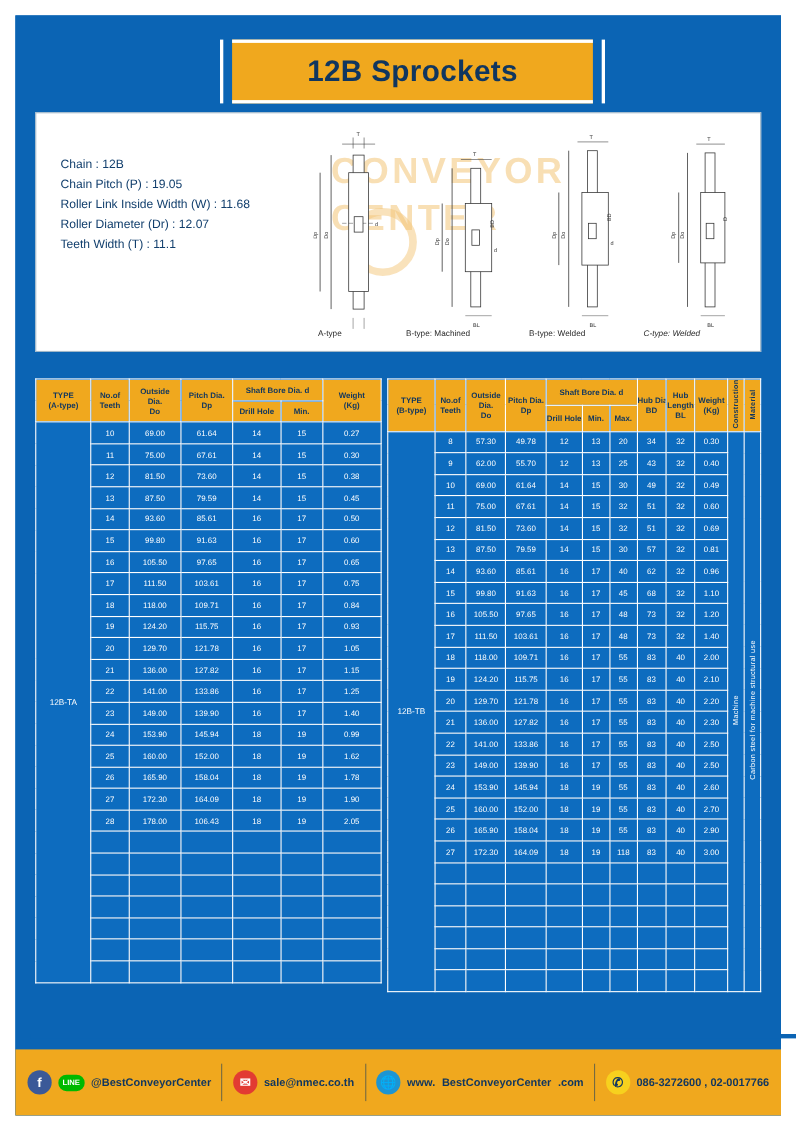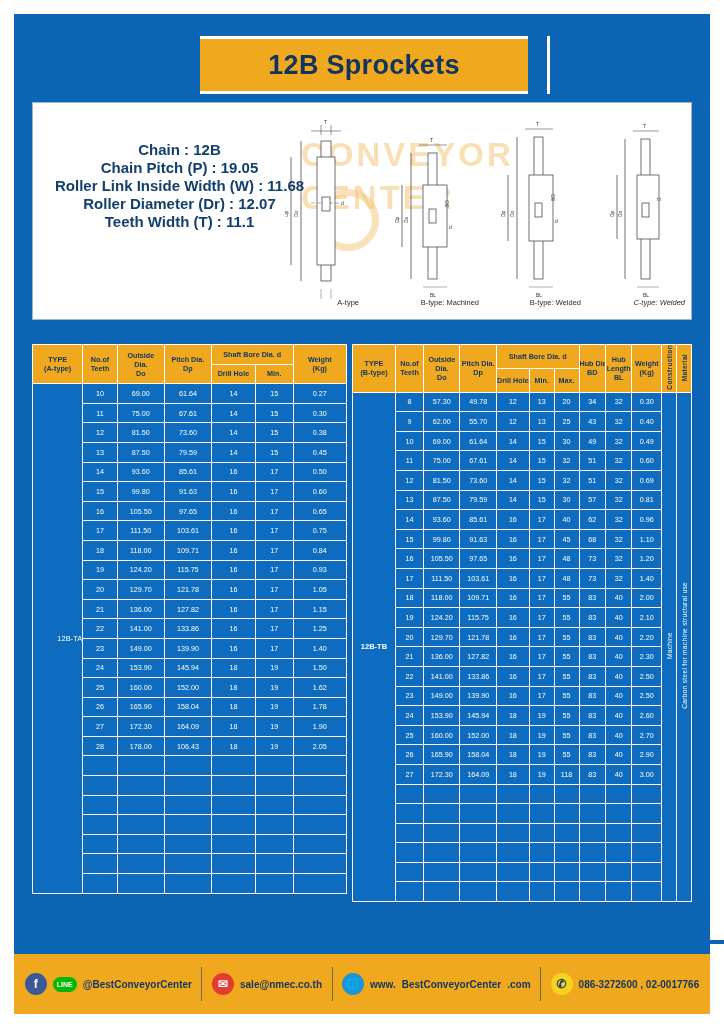--- a/index.html
+++ b/index.html
@@ -19,54 +19,54 @@
   .frame-left { position:absolute; left:0; top:0; width:14px; height:1024px; background:#ffffff; }
   .frame-right { position:absolute; right:0; top:0; width:14px; height:1024px; background:#ffffff; }
   .frame-bottom { position:absolute; left:0; bottom:0; width:724px; height:10px; background:#ffffff; }
 
   .inner {
     position:absolute; left:14px; top:14px; width:696px; height:1000px;
     background:#0b64b4;
   }
   
   .title-band {
-    position:absolute; left:186px; top:22px; width:328px; height:58px;
+    position:absolute; left:197px; top:22px; width:328px; height:58px;
     background:#f0a81e;
     border-top:3px solid #ffffff;
     border-bottom:3px solid #ffffff;
     display:flex; align-items:center; justify-content:center;
   }
   .title-band .title {
     font-size:27px; font-weight:bold; color:#10365f; letter-spacing:0.3px;
   }
   .title-edge-l { position:absolute; left:186px; top:22px; width:11px; height:58px; background:#0b64b4; border-left:3px solid #ffffff;}
   .title-edge-r { position:absolute; left:525px; top:22px; width:11px; height:58px; background:#0b64b4; border-right:3px solid #ffffff;}
 
   
   .spec-panel {
     position:absolute; left:18px; top:88px; width:660px; height:218px;
     background:#ffffff; border:1px solid #9fb6c8;
   }
-  .spec-list { position:absolute; left:22px; top:38px; font-size:15px; color:#123f6d; line-height:18px; font-weight:bold;text-align:center; }
+  .spec-list { position:absolute; left:22px; top:38px; font-size:11px; color:#123f6d; line-height:18px; font-weight:normal; }
   .spec-list div { white-space:nowrap; }
 
   .watermark {
     position:absolute; left:268px; top:30px; width:300px; height:170px;
     color:#f3c578; font-size:33px; font-weight:bold; opacity:0.55;
     line-height:43px; letter-spacing:3px;
     pointer-events:none;
   }
   .wm-circle {
     position:absolute; left:284px; top:86px; width:62px; height:62px;
     border:7px solid #f3c578; border-radius:50%; opacity:0.5;
   }
 
   .drawings { position:absolute; left:252px; top:10px; width:400px; height:200px; }
   .dwg-caption {
-    position:absolute; bottom:6px; font-size:7.5px; color:#2a2a2a; text-align:right; white-space:nowrap;
+    position:absolute; bottom:6px; font-size:7.5px; color:#2a2a2a; text-align:left; white-space:nowrap;
   }
 
   
   .tbl-wrap-left { position:absolute; left:18px; top:330px; width:315px; height:612px; }
   .tbl-wrap-right { position:absolute; left:338px; top:330px; width:340px; height:612px; }
 
   table.t { border-collapse:collapse; width:100%; table-layout:fixed; }
   table.t th, table.t td {
     border:1px solid #ffffff;
     text-align:center;
@@ -258,21 +258,21 @@
               <div>(Kg)</div>
             </th>
           </tr>
           <tr>
             <th>Drill Hole</th>
             <th>Min.</th>
           </tr>
         </thead>
         <tbody>
             <tr>
-              <td class="typecell" rowspan="26" style="vertical-align: middle; text-align: right;">12B-TA</td>
+              <td class="typecell" rowspan="26" style="vertical-align: middle;">12B-TA</td>
               <td>10</td>
               <td>69.00</td>
               <td>61.64</td>
               <td>14</td>
               <td>15</td>
               <td>0.27</td>
             </tr>
             <tr>
               <td>11</td>
               <td>75.00</td>
@@ -376,21 +376,21 @@
               <td>16</td>
               <td>17</td>
               <td>1.40</td>
             </tr>
             <tr>
               <td>24</td>
               <td>153.90</td>
               <td>145.94</td>
               <td>18</td>
               <td>19</td>
-              <td>1.50</td>
+              <td>0.99</td>
             </tr>
             <tr>
               <td>25</td>
               <td>160.00</td>
               <td>152.00</td>
               <td>18</td>
               <td>19</td>
               <td>1.62</td>
             </tr>
             <tr>
@@ -534,21 +534,21 @@
             </th>
           </tr>
           <tr>
             <th>Drill Hole</th>
             <th>Min.</th>
             <th>Max.</th>
           </tr>
         </thead>
         <tbody>
             <tr>
-              <td class="typecell" rowspan="26" style="vertical-align: middle; font-weight: bold;">12B-TB</td>
+              <td class="typecell" rowspan="26" style="vertical-align: middle;">12B-TB</td>
               <td>8</td>
               <td>57.30</td>
               <td>49.78</td>
               <td>12</td>
               <td>13</td>
               <td>20</td>
               <td>34</td>
               <td>32</td>
               <td>0.30</td>
               <td class="vcell" rowspan="26"><span class="vert">Machine</span></td>

